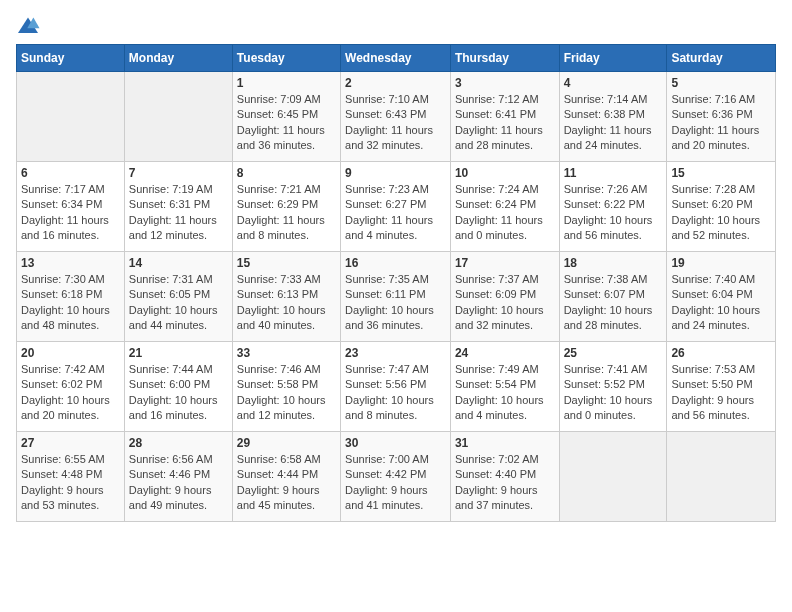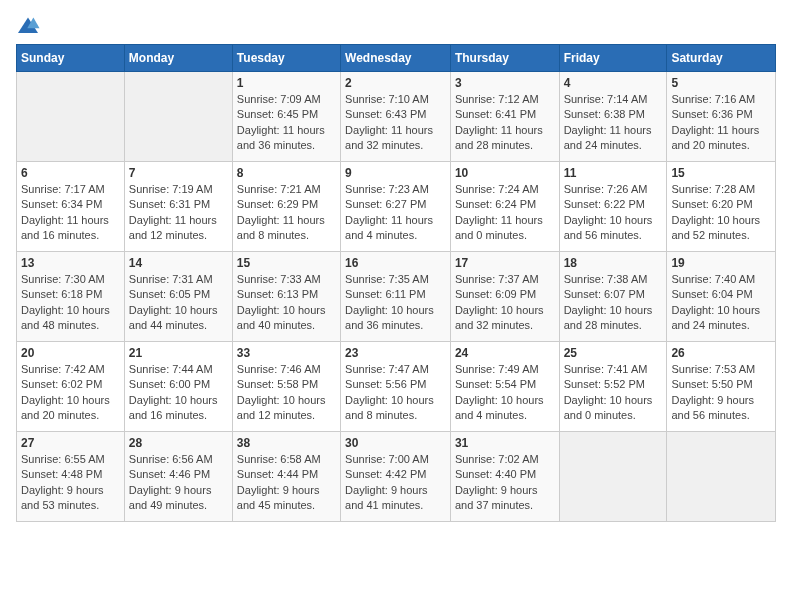--- a/index.html
+++ b/index.html
@@ -287,21 +287,21 @@
 Sunset: 4:48 PM
 Daylight: 9 hours and 53 minutes.</div>
         </td>
         <td>
           <span class="day-num">28</span>
           <div class="day-detail">Sunrise: 6:56 AM
 Sunset: 4:46 PM
 Daylight: 9 hours and 49 minutes.</div>
         </td>
         <td>
-          <span class="day-num">38</span>
+          <span class="day-num">29</span>
           <div class="day-detail">Sunrise: 6:58 AM
 Sunset: 4:44 PM
 Daylight: 9 hours and 45 minutes.</div>
         </td>
         <td>
           <span class="day-num">30</span>
           <div class="day-detail">Sunrise: 7:00 AM
 Sunset: 4:42 PM
 Daylight: 9 hours and 41 minutes.</div>
         </td>

